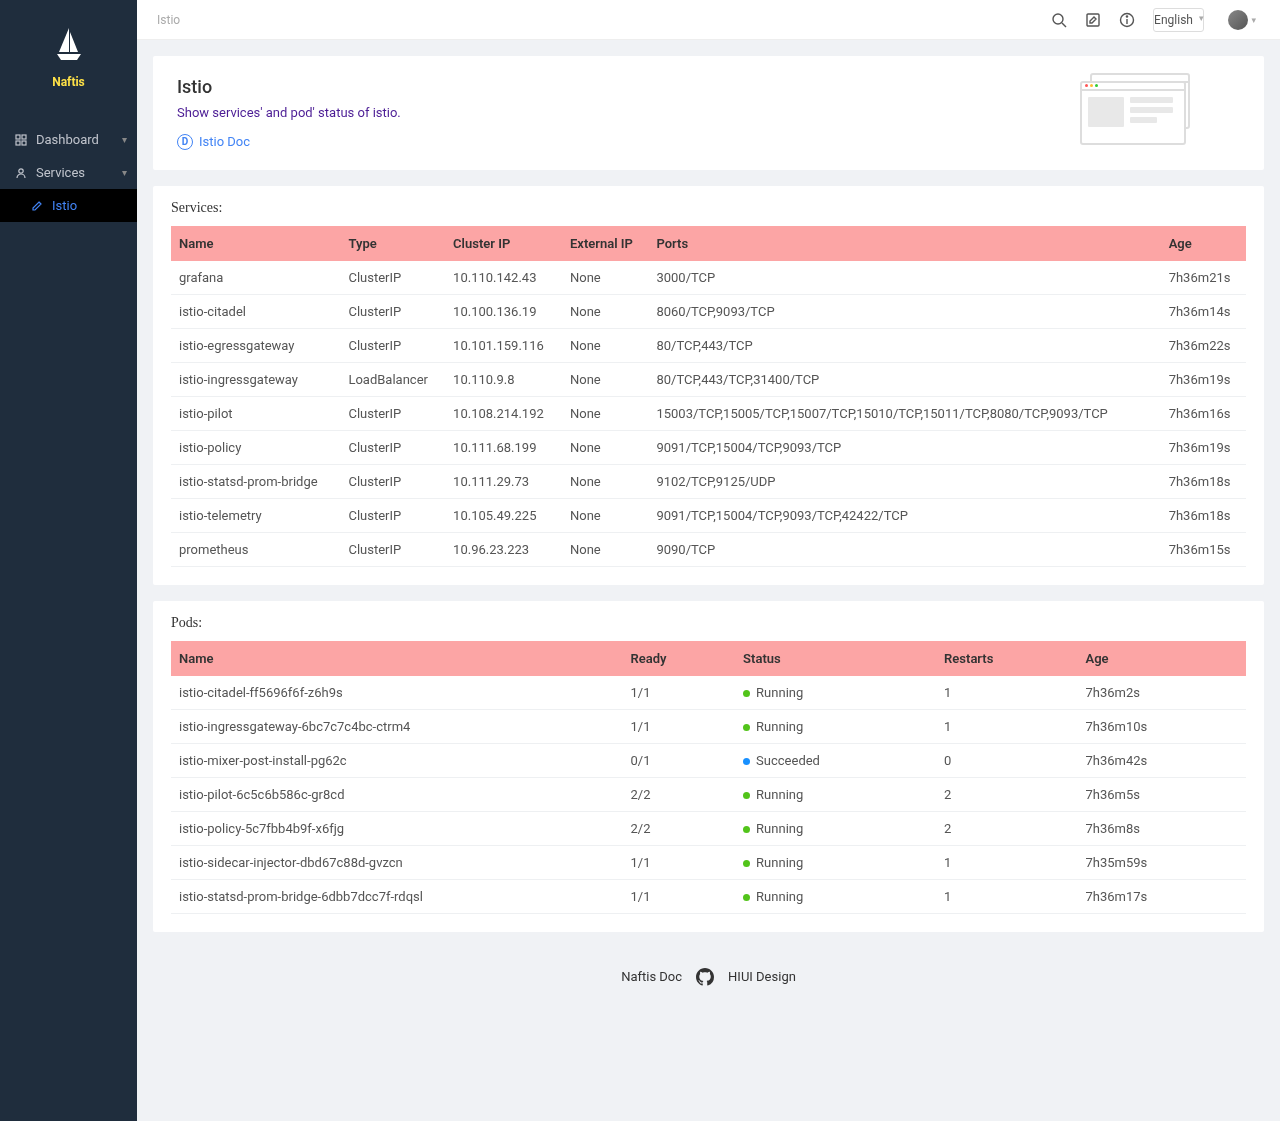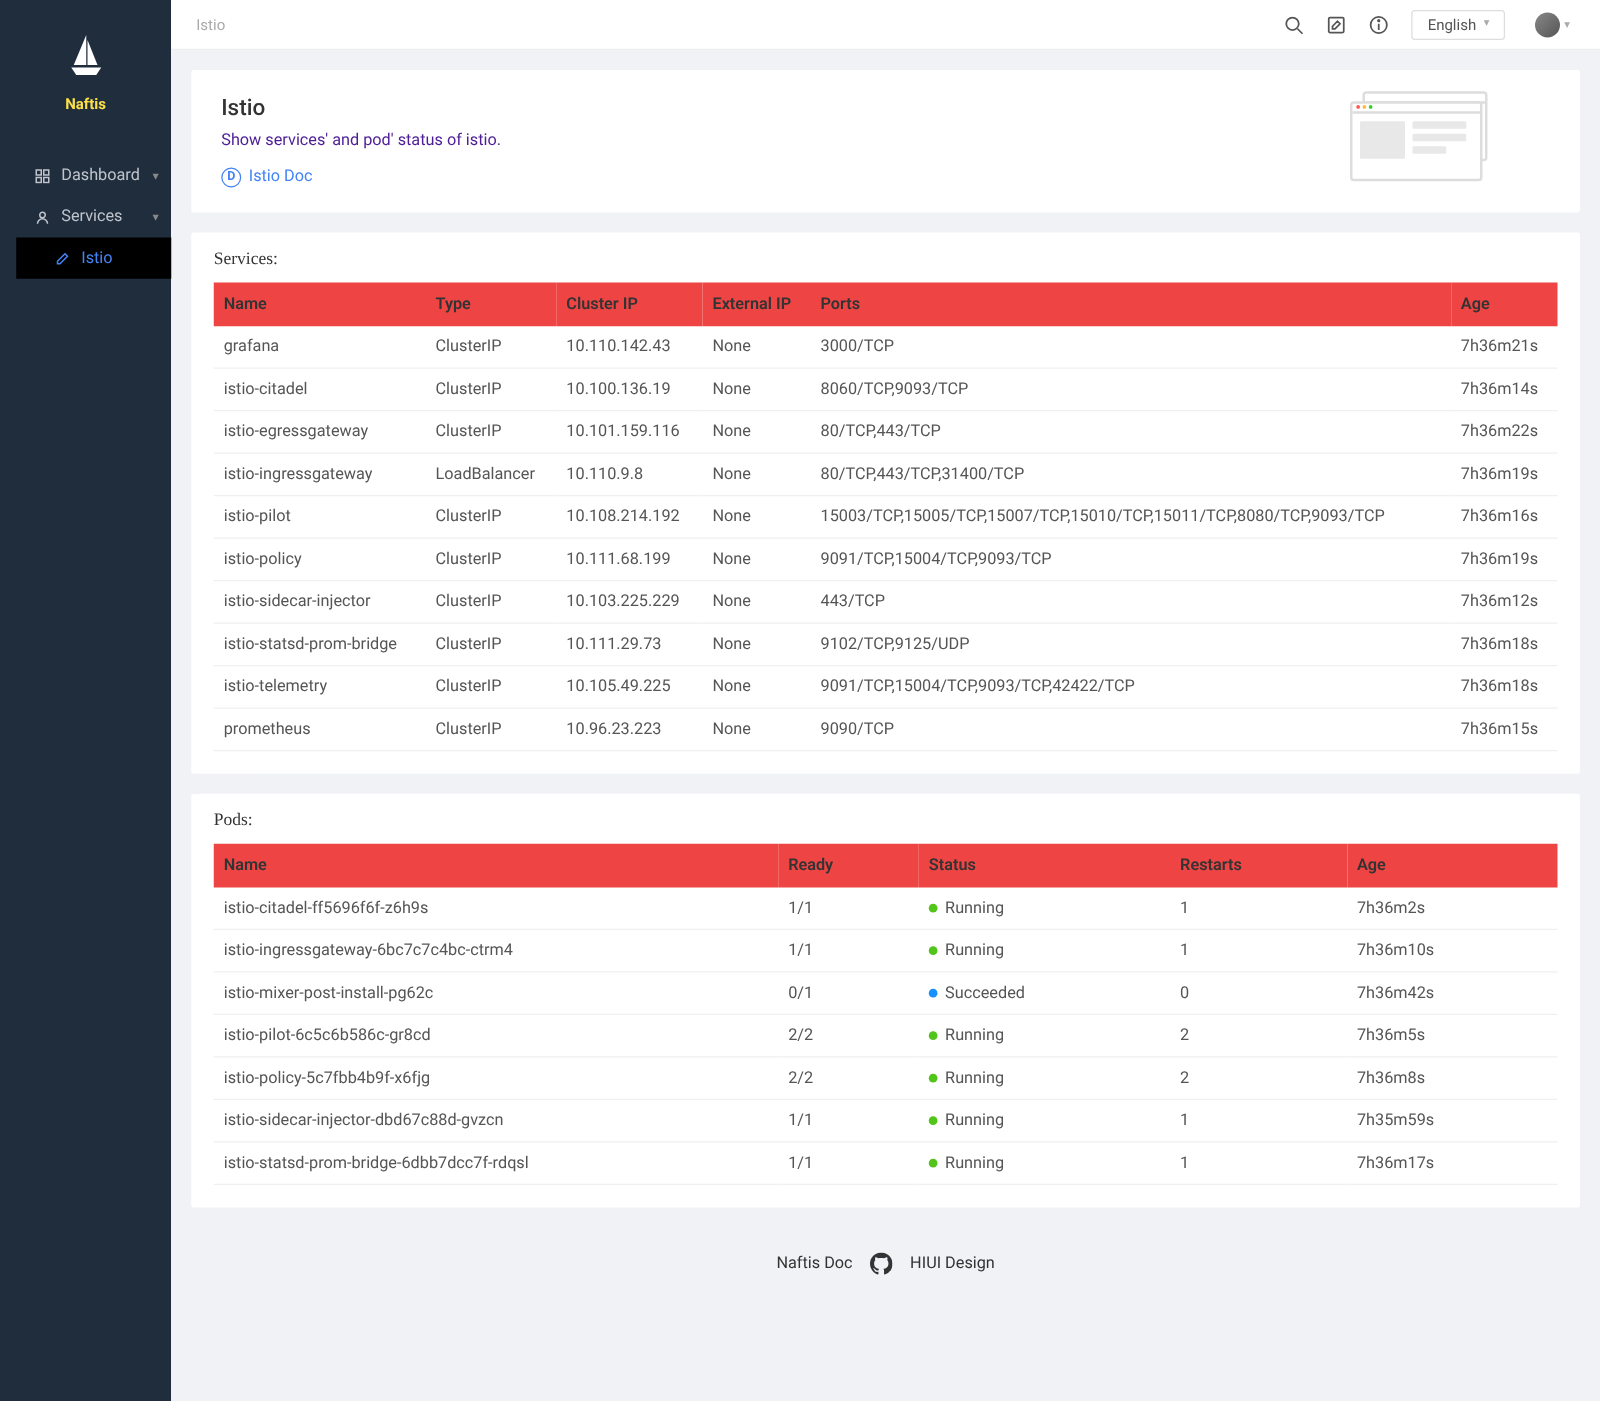--- a/index.html
+++ b/index.html
@@ -2,33 +2,33 @@
 <html><head>
   <meta charset="utf-8">
   <style>
     * { margin: 0; padding: 0; box-sizing: border-box; }
     body { font-family: -apple-system, BlinkMacSystemFont, "Segoe UI", Roboto, "Helvetica Neue", Arial, sans-serif; font-size: 14px; color: #333; background: #f0f2f5; }
     .app { display: flex; min-height: 100vh; }
     .sidebar { width: 137px; background: #1f2d3d; color: #fff; flex-shrink: 0; }
     .logo-area { text-align: center; padding: 28px 0 18px; }
     .logo-icon { display: inline-block; }
     .logo-text { color: #fde047; font-size: 12px; margin-top: 10px; font-weight: bold; }
-    .nav { margin-top: 16px; padding-left: 13px; }
+    .nav { margin-top: 16px; }
     .nav-item { display: flex; align-items: center; padding: 9px 14px; color: #c0c4cc; font-size: 13px; cursor: pointer; position: relative; }
     .nav-item.active { background: #000; color: #4284f5; }
     .nav-item .nav-icon { width: 14px; margin-right: 8px; display: inline-flex; align-items: center; justify-content: center; font-size: 12px; }
     .nav-item .expand { position: absolute; right: 10px; font-size: 10px; color: #888; }
     .nav-sub .nav-item { padding-left: 30px; }
 
     .main { flex: 1; display: flex; flex-direction: column; background: #fff; }
     .topbar { height: 40px; display: flex; align-items: center; padding: 0 24px 0 20px; border-bottom: 1px solid #eee; font-size: 12px; color: #aaa; background: #fff; }
     .breadcrumb { flex: 1; }
     .top-icons { display: flex; align-items: center; gap: 18px; }
     .top-icons .ticon { cursor: pointer; color: #555; display: inline-flex; }
-    .lang-select { border: 1px solid #ddd; border-radius: 3px; padding: 4px 12px; font-size: 12px; color: #555; cursor: pointer; display: inline-flex; align-items: flex-start; gap: 6px; }
+    .lang-select { border: 1px solid #ddd; border-radius: 3px; padding: 4px 0; font-size: 12px; color: #555; cursor: pointer; display: inline-flex; align-items: flex-start; gap: 6px; }
     .avatar { width: 20px; height: 20px; border-radius: 50%; background: linear-gradient(135deg, #888, #555); display: inline-block; margin-left: 6px; }
     .avatar-wrap { display: inline-flex; align-items: center; gap: 3px; cursor: pointer; }
     .avatar-wrap .caret { font-size: 9px; color: #aaa; }
 
     .content { padding: 16px; background: #f0f2f5; flex: 1; }
 
     .panel { background: #fff; border-radius: 2px; margin-bottom: 16px; }
 
     .hero { display: flex; padding: 20px 24px; }
     .hero-left { flex: 1; }
@@ -42,21 +42,21 @@
     .pb-back { width: 100px; height: 56px; position: absolute; top: -8px; left: 10px; }
     .pb-front { width: 106px; height: 64px; position: relative; }
     .pb-bar { height: 8px; border-bottom: 2px solid #ddd; display: flex; align-items: center; padding-left: 3px; gap: 2px; }
     .pb-dot { width: 3px; height: 3px; border-radius: 50%; }
     .pb-body { padding: 6px; }
     .pb-block { background: #e8e8e8; border-radius: 1px; }
 
     .section-title { padding: 14px 18px 10px; font-size: 14px; color: #333; font-family: Liberation Serif, serif; }
     .table-wrap { padding: 0 18px 18px; }
     table { width: 100%; border-collapse: collapse; font-size: 13px; }
-    thead th { text-align: left; font-weight: 600; color: #333; background: #ef4444; padding: 10px 8px; }
+    thead th { text-align: left; font-weight: 600; color: #333; background: #fca5a5; padding: 10px 8px; }
     tbody td { padding: 9px 8px; border-bottom: 1px solid #eef0f2; color: #555; }
     .status-dot { width: 7px; height: 7px; border-radius: 50%; display: inline-block; margin-right: 6px; vertical-align: middle; }
     .status-dot.running { background: #52c41a; }
     .status-dot.succeeded { background: #1890ff; }
 
     .footer { padding: 20px 0; text-align: center; font-size: 13px; color: #333; display: flex; align-items: center; justify-content: center; gap: 14px; background: #f0f2f5; }
     .footer a { color: #333; text-decoration: none; cursor: pointer; }
     .gh-icon { display: inline-flex; }
   </style>
 </head>
@@ -237,28 +237,20 @@
                 </tr>
                 <tr>
                   <td>istio-policy</td>
                   <td>ClusterIP</td>
                   <td>10.111.68.199</td>
                   <td>None</td>
                   <td>9091/TCP,15004/TCP,9093/TCP</td>
                   <td>7h36m19s</td>
                 </tr>
                 <tr>
-                  <td>istio-sidecar-injector</td>
-                  <td>ClusterIP</td>
-                  <td>10.103.225.229</td>
-                  <td>None</td>
-                  <td>443/TCP</td>
-                  <td>7h36m12s</td>
-                </tr>
-                <tr>
                   <td>istio-statsd-prom-bridge</td>
                   <td>ClusterIP</td>
                   <td>10.111.29.73</td>
                   <td>None</td>
                   <td>9102/TCP,9125/UDP</td>
                   <td>7h36m18s</td>
                 </tr>
                 <tr>
                   <td>istio-telemetry</td>
                   <td>ClusterIP</td>

